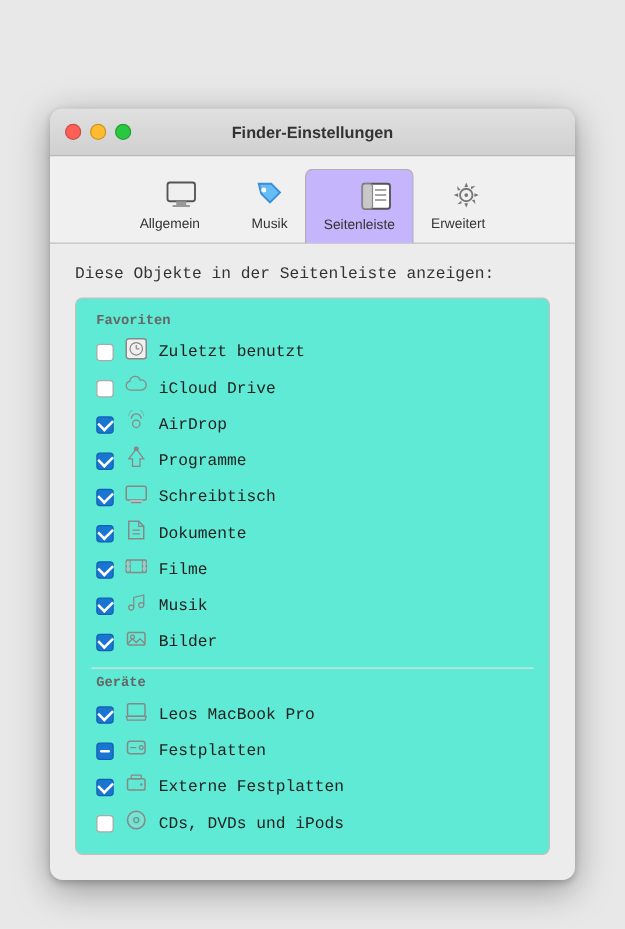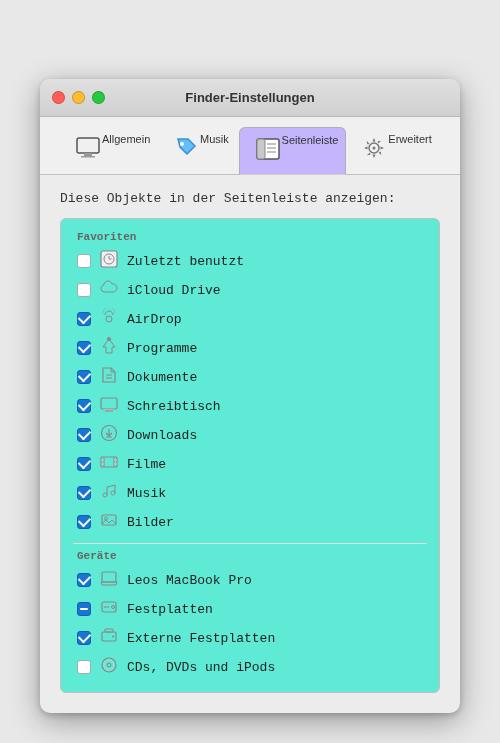--- a/index.html
+++ b/index.html
@@ -55,22 +55,22 @@
     .toolbar {
       background: #f0f0f0;
       border-bottom: 1px solid #c0c0c0;
       display: flex;
       justify-content: center;
       gap: 0;
       padding: 10px 20px 0;
     }
     .toolbar-item {
       display: flex;
-      flex-direction: row;
-      align-items: flex-start;
+      flex-direction: column;
+      align-items: flex-end;
       padding: 6px 14px 8px;
       cursor: pointer;
       border-radius: 6px 6px 0 0;
       background: transparent;
       min-width: 70px;
     }
     .toolbar-item.active {
       background: #c4b5fd;
       border: 1px solid #b0b0b0;
       border-bottom: 1px solid #d0d0d0;
@@ -292,52 +292,41 @@
             <circle cx="9" cy="2" r="2" fill="#888"></circle>
           </svg>
         </div>
         <span class="item-label">Programme</span>
       </div>
 
       <div class="item-row">
         <div class="checkbox checked"></div>
         <div class="item-icon">
           <svg width="18" height="18" viewBox="0 0 18 18" fill="none">
+            <rect x="1" y="3" width="16" height="11" rx="1.5" stroke="#888" stroke-width="1.2" fill="none"></rect>
+            <rect x="4" y="14" width="10" height="2" rx="0.5" fill="#bbb"></rect>
+            <line x1="5" y1="16" x2="13" y2="16" stroke="#888" stroke-width="1"></line>
+          </svg>
+        </div>
+        <span class="item-label">Schreibtisch</span>
+      </div>
+
+      <div class="item-row">
+        <div class="checkbox checked"></div>
+        <div class="item-icon">
+          <svg width="18" height="18" viewBox="0 0 18 18" fill="none">
             <path d="M3 2 L11 2 L15 6 L15 16 L3 16 Z" stroke="#888" stroke-width="1.2" fill="none"></path>
             <path d="M11 2 L11 6 L15 6" stroke="#888" stroke-width="1" fill="none"></path>
             <line x1="6" y1="9" x2="12" y2="9" stroke="#888" stroke-width="1"></line>
             <line x1="6" y1="12" x2="12" y2="12" stroke="#888" stroke-width="1"></line>
           </svg>
         </div>
         <span class="item-label">Dokumente</span>
       </div>
 
-      <div class="item-row">
-        <div class="checkbox checked"></div>
-        <div class="item-icon">
-          <svg width="18" height="18" viewBox="0 0 18 18" fill="none">
-            <rect x="1" y="3" width="16" height="11" rx="1.5" stroke="#888" stroke-width="1.2" fill="none"></rect>
-            <rect x="4" y="14" width="10" height="2" rx="0.5" fill="#bbb"></rect>
-            <line x1="5" y1="16" x2="13" y2="16" stroke="#888" stroke-width="1"></line>
-          </svg>
-        </div>
-        <span class="item-label">Schreibtisch</span>
-      </div>
-
-      <div class="item-row">
-        <div class="checkbox checked"></div>
-        <div class="item-icon">
-          <svg width="18" height="18" viewBox="0 0 18 18" fill="none">
-            <circle cx="9" cy="9" r="7.5" stroke="#888" stroke-width="1.2" fill="none"></circle>
-            <path d="M9 5 L9 11 M6 9 L9 12 L12 9" stroke="#888" stroke-width="1.2" fill="none"></path>
-            <line x1="6" y1="13" x2="12" y2="13" stroke="#888" stroke-width="1"></line>
-          </svg>
-        </div>
-        <span class="item-label">Downloads</span>
-      </div>
 
       <div class="item-row">
         <div class="checkbox checked"></div>
         <div class="item-icon">
           <svg width="18" height="18" viewBox="0 0 18 18" fill="none">
             <rect x="1" y="4" width="16" height="10" rx="1" stroke="#888" stroke-width="1.2" fill="none"></rect>
             <line x1="4" y1="4" x2="4" y2="14" stroke="#888" stroke-width="1"></line>
             <line x1="14" y1="4" x2="14" y2="14" stroke="#888" stroke-width="1"></line>
             <rect x="1" y="6" width="3" height="2" fill="#bbb"></rect>
             <rect x="1" y="10" width="3" height="2" fill="#bbb"></rect>

